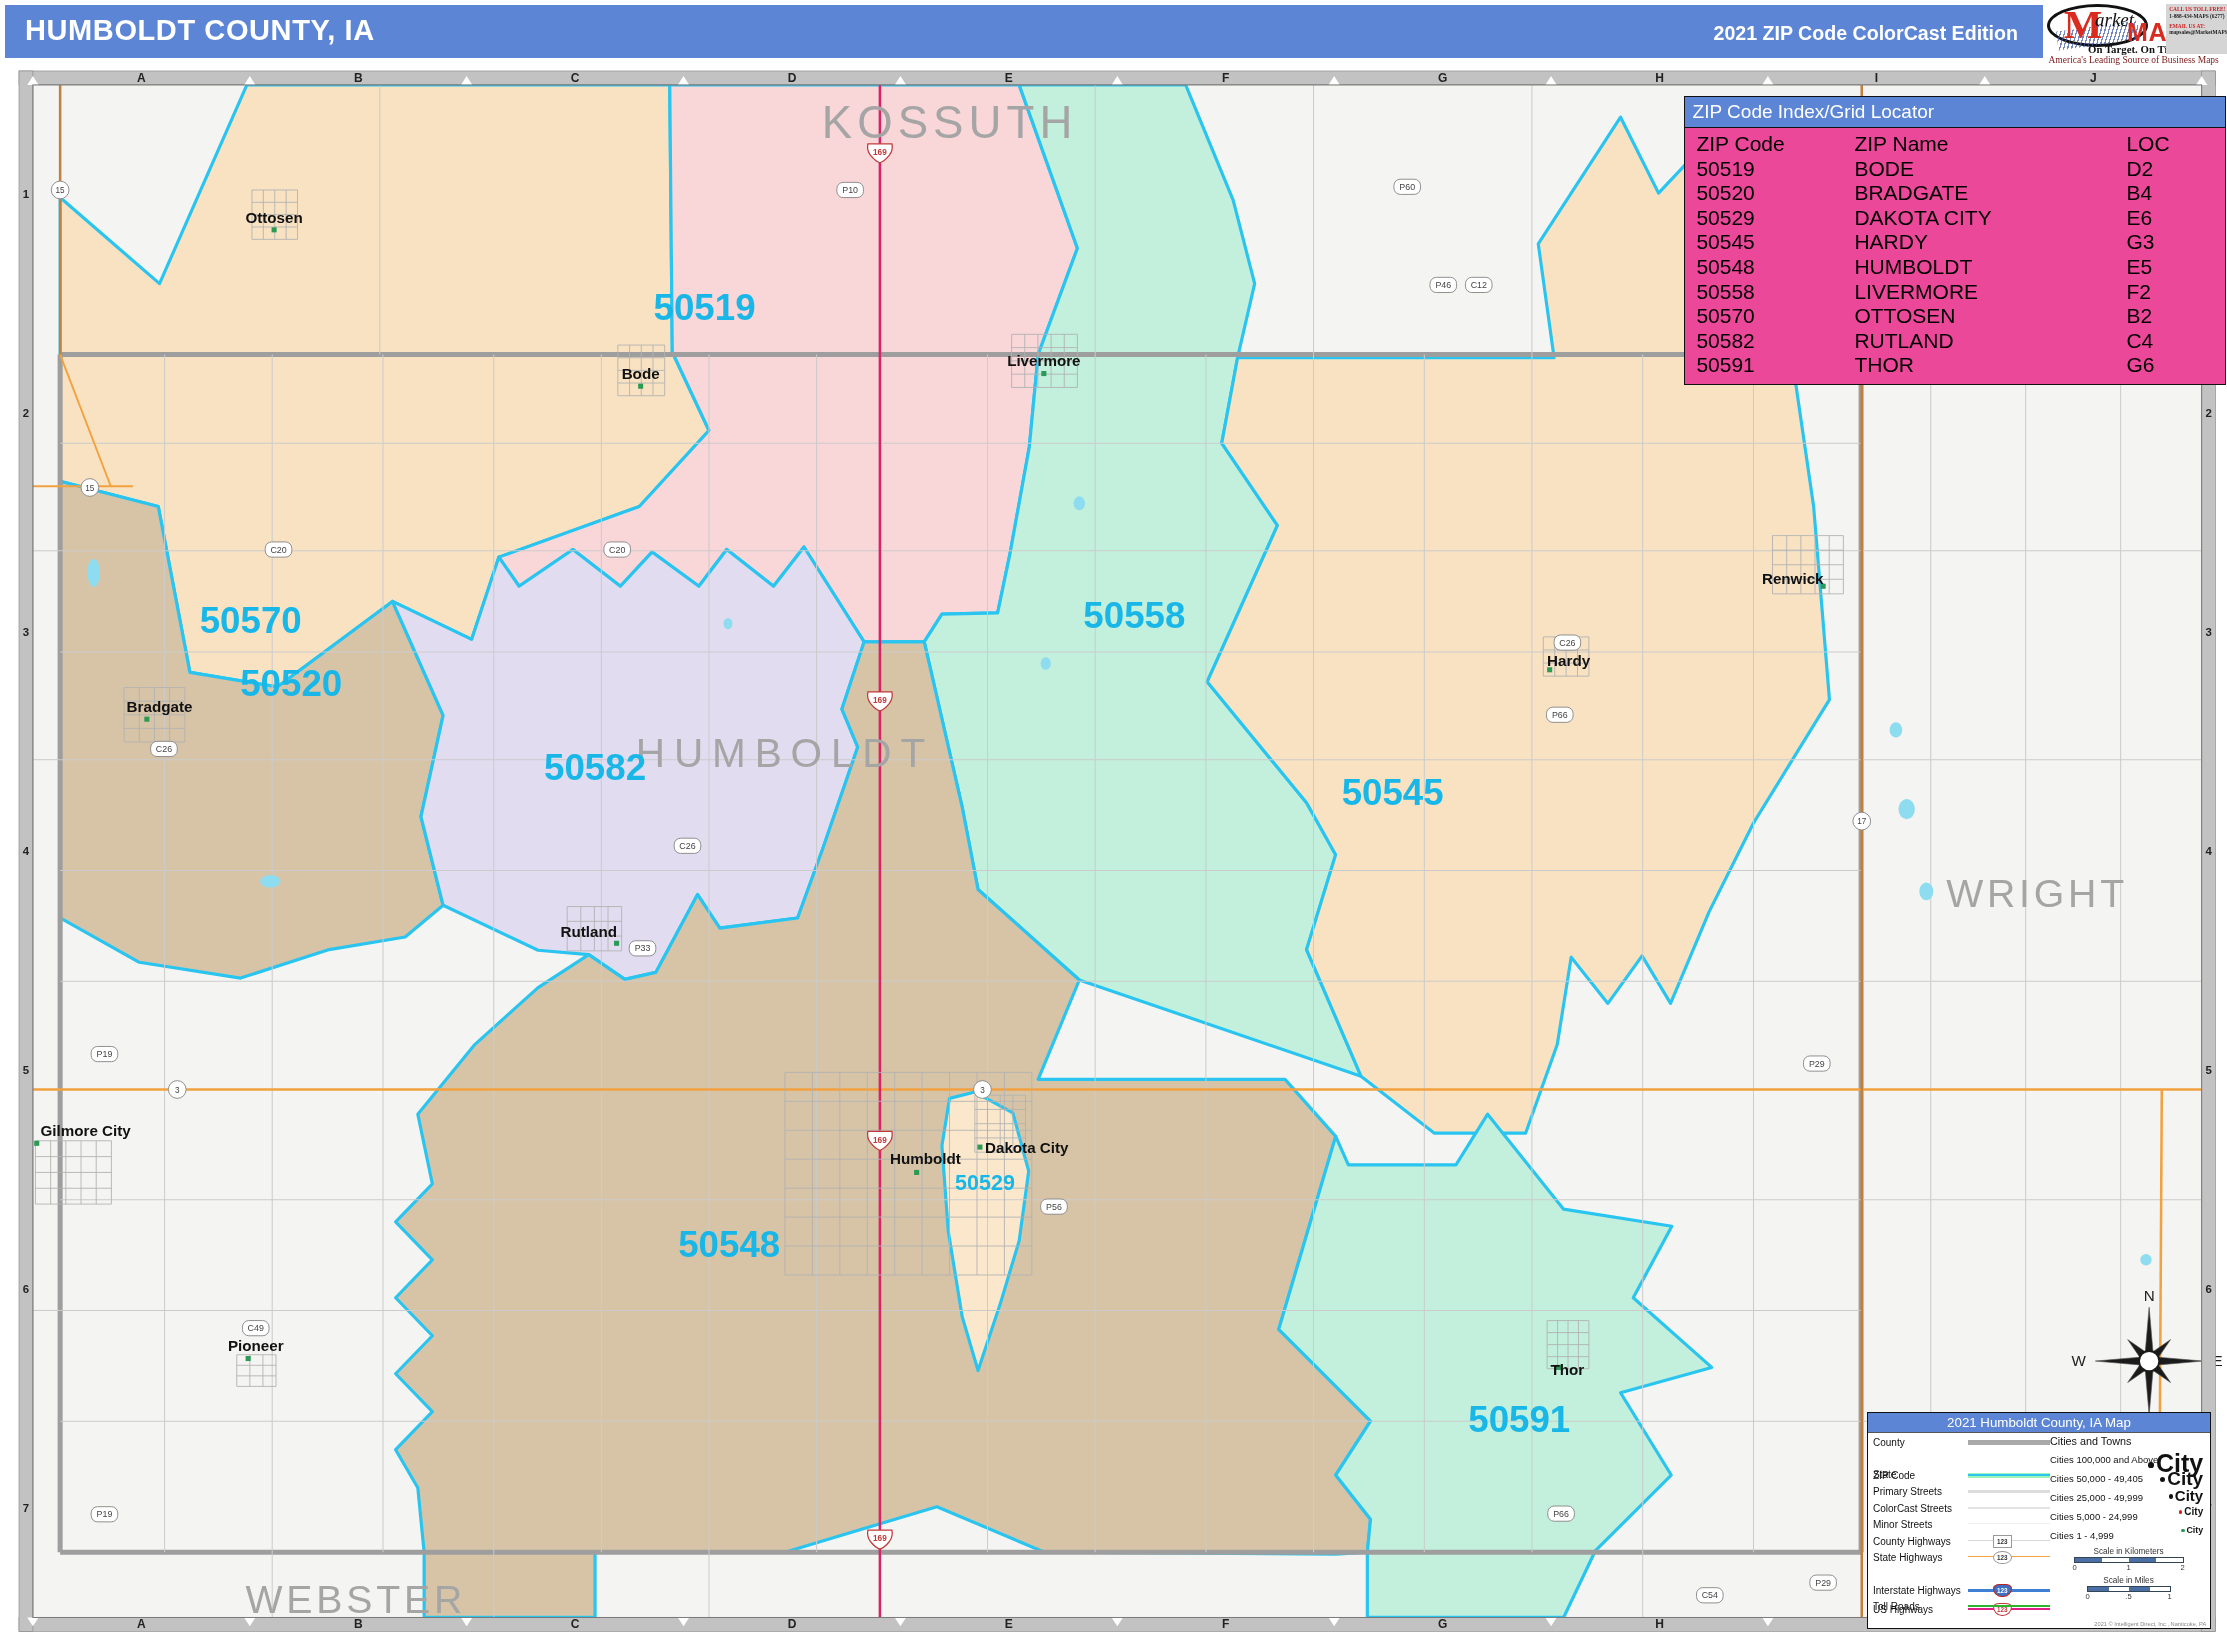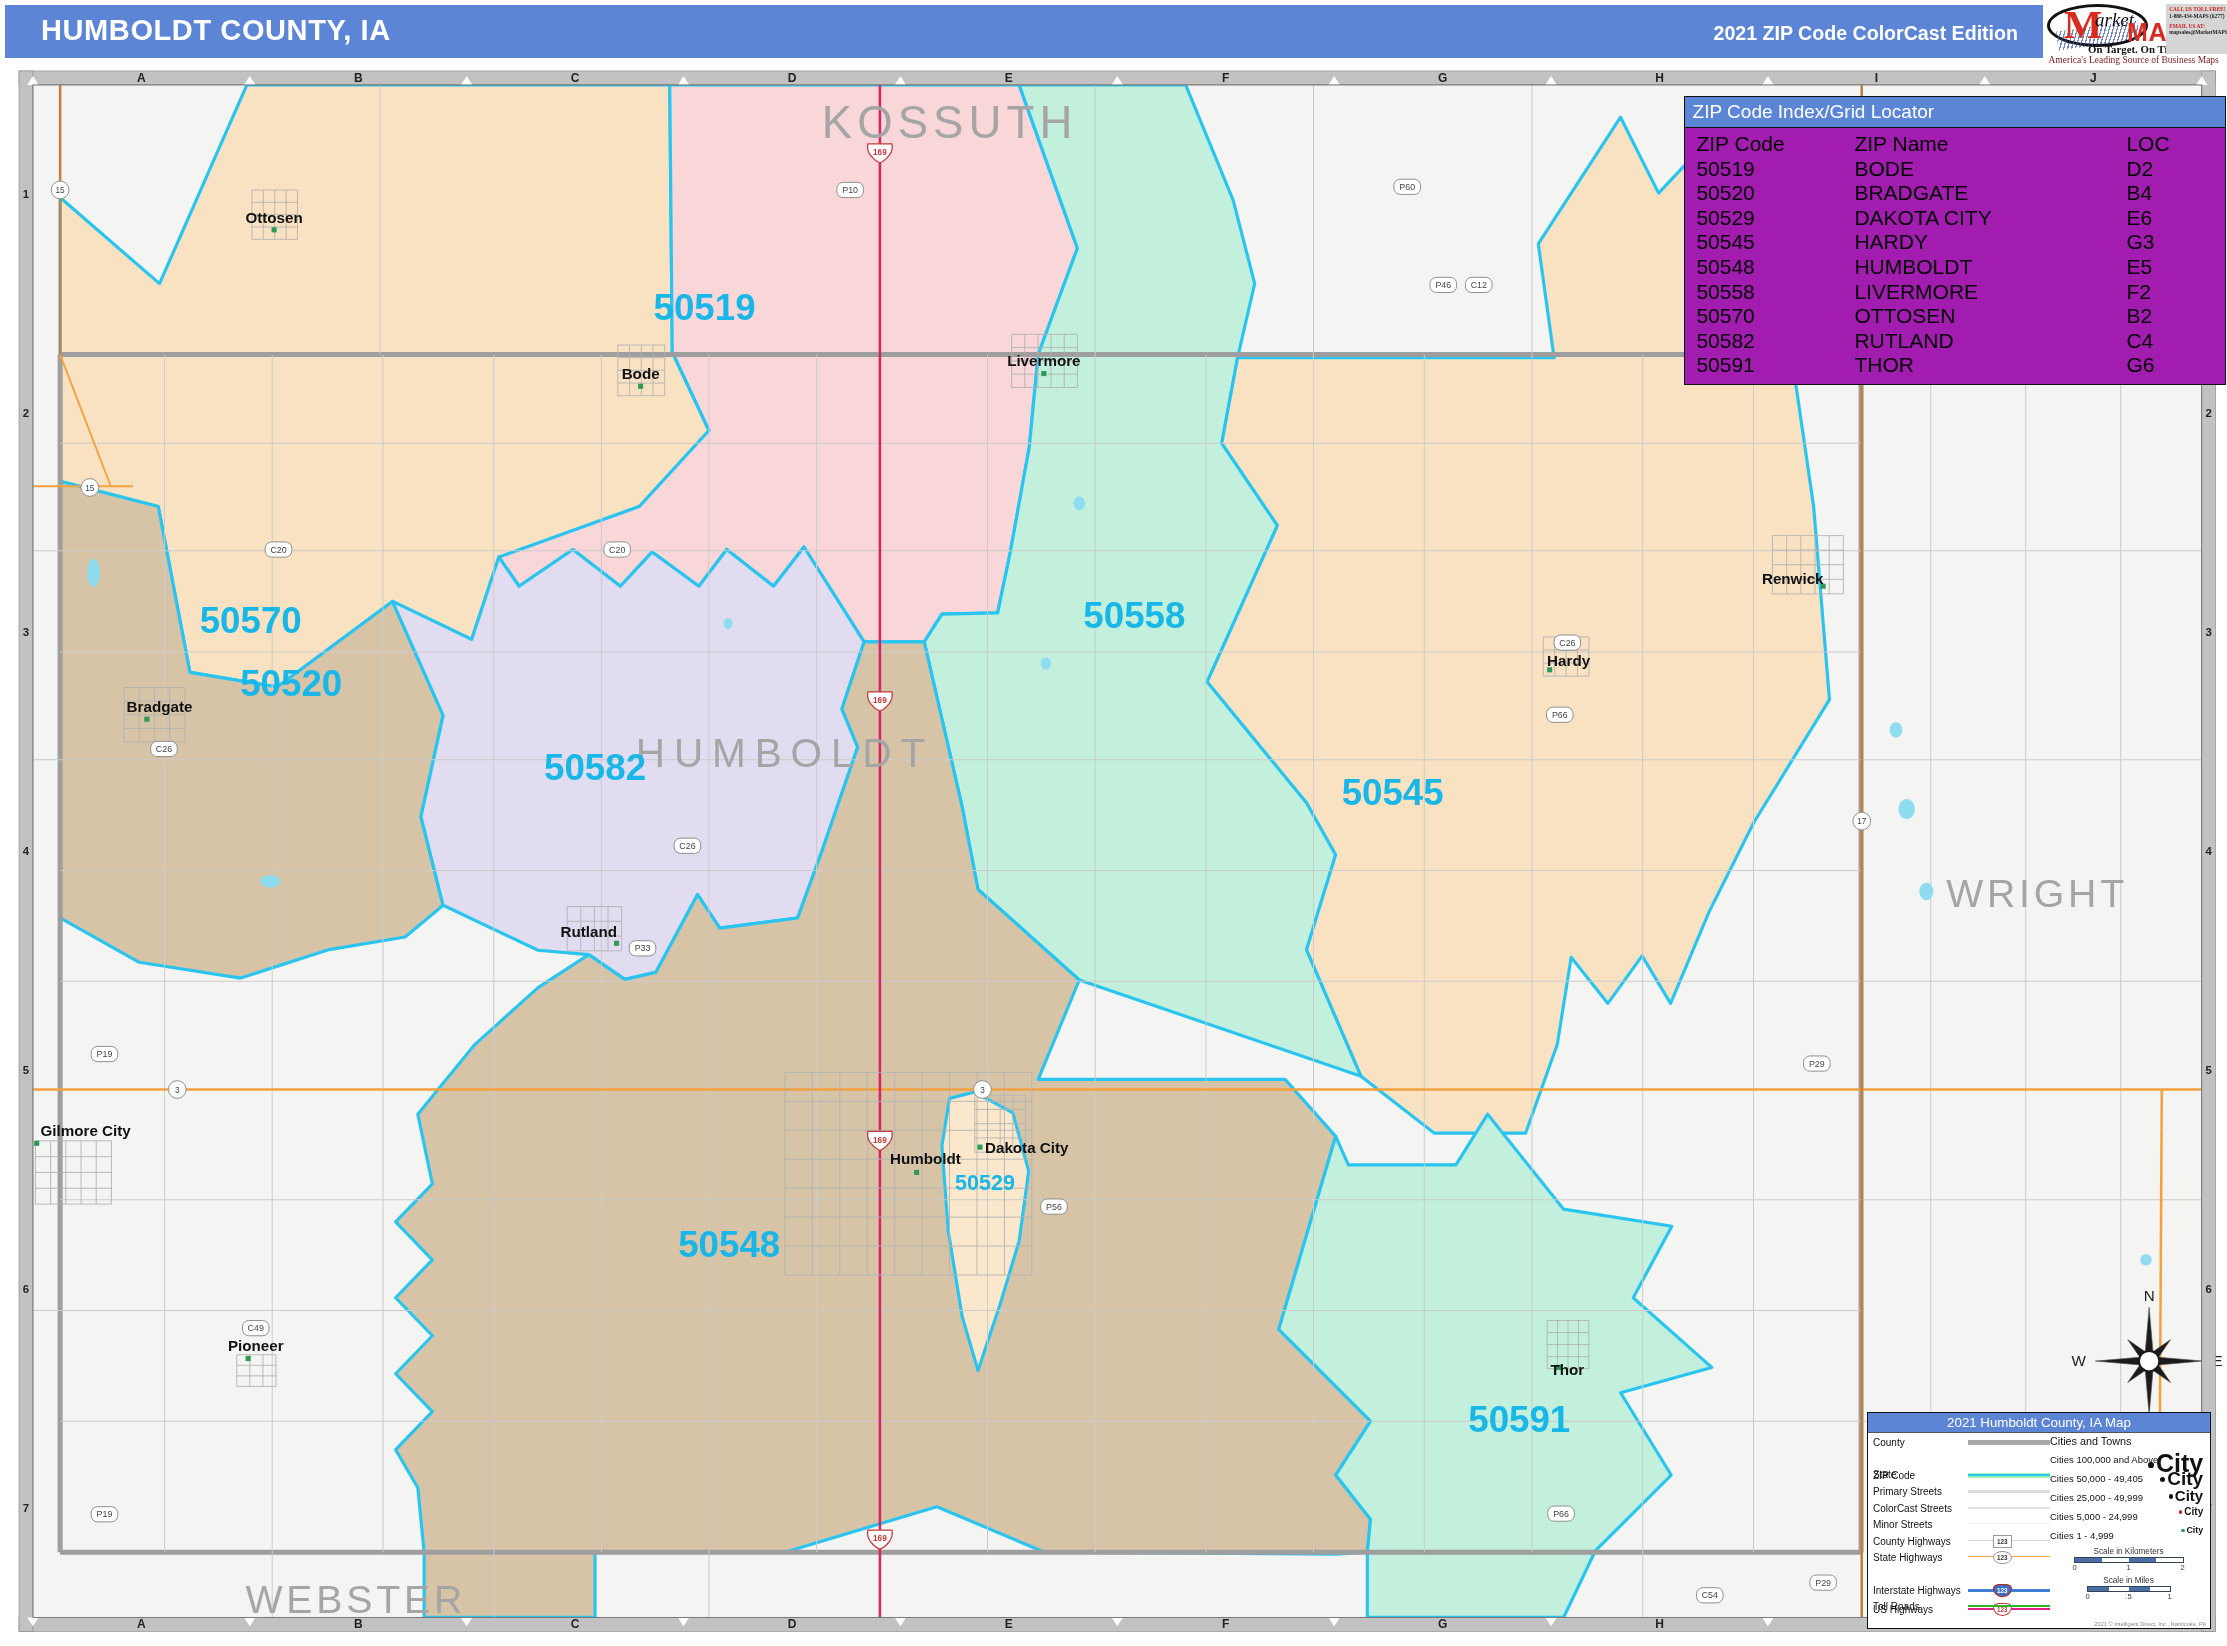--- a/index.html
+++ b/index.html
@@ -1,35 +1,35 @@
 <!DOCTYPE html>
 <html style="font-size:10px"><head>
 <meta charset="utf-8">
 <style>
   html,body{margin:0;padding:0;background:#fff;font-family:"Liberation Sans",sans-serif;}
   #page{position:relative;width:2227px;height:1646px;background:#fff;overflow:hidden;}
   
   #banner{position:absolute;left:5px;top:5px;width:2038px;height:53px;background:#5c86d5;}
-  #banner .title{position:absolute;left:36px;top:8.9px;font-size:29px;font-weight:bold;color:#fff;letter-spacing:0.6px;}
+  #banner .title{position:absolute;left:20px;top:8.9px;font-size:29px;font-weight:bold;color:#fff;letter-spacing:0.6px;}
   #banner .edition{position:absolute;right:25px;top:16.5px;font-size:19.6px;font-weight:bold;color:#fff;}
   
   #logo{position:absolute;left:2046px;top:1.3px;width:180px;height:66px;background:#fff;font-family:"Liberation Serif",serif;}
   #logo .ellipse{position:absolute;left:1.3px;top:2.5px;width:95px;height:37px;border:3.8px solid #111;border-radius:50%;}
   #logo .bigM{position:absolute;left:17.7px;top:-1.3px;font-size:41px;font-weight:bold;color:#d92b1f;font-family:"Liberation Serif",serif;}
   #logo .arket{position:absolute;left:49px;top:7.6px;font-size:19px;font-style:italic;color:#111;}
   #logo .maps{position:absolute;left:81px;top:16.5px;font-size:25px;font-weight:bold;color:#d92b1f;font-family:"Liberation Sans",sans-serif;letter-spacing:0.6px;}
   #logo .scribble{position:absolute;left:11.4px;top:25px;width:82px;height:19px;
      background:repeating-linear-gradient(115deg,#3a55a4 0 1.3px,transparent 1.3px 3.8px);opacity:.7;transform:rotate(-8deg);}
   #logo .tagline{position:absolute;left:42px;top:42px;font-size:10.8px;font-weight:bold;color:#111;}
   #logo .subtitle{position:absolute;left:2.5px;top:54px;font-size:9.5px;color:#7a1a1a;white-space:nowrap;}
   #logo .contact{position:absolute;left:120px;top:2.5px;width:58px;height:46px;background:#d5d5d5;padding:2.5px 1.9px 1.3px 3.2px;}
   #logo .contact div{font-size:5.4px;font-weight:bold;color:#222;line-height:6.3px;}
   #logo .contact .red{color:#c22;}
   
-  #zipTable{position:absolute;left:1684px;top:96px;width:540px;background:#a21caf;border:1.9px solid #111;}
+  #zipTable{position:absolute;left:1684px;top:96px;width:540px;background:#ec4899;border:1.9px solid #111;}
   #zipTable .hd{background:#5c86d5;color:#fff;font-size:19px;padding:3.8px 6.3px 3.8px 7.6px;border-bottom:1.3px solid #111;}
   #zipTable table{border-collapse:collapse;margin:3.8px 0 6.3px 11.4px;}
   #zipTable td{font-size:21px;color:#000;padding:0.6px 0;line-height:23.4px;}
   #zipTable td.c1{width:158px;} #zipTable td.c2{width:272px;} #zipTable td.c3{width:89px;}
   
   #legend{position:absolute;left:1867px;top:1412px;width:342px;height:215px;background:#fff;border:1.9px solid #111;}
   #legend .hd{background:#5c86d5;color:#fff;font-size:13.3px;text-align:center;padding:1.9px 0;border-bottom:1.3px solid #555;}
   #legend .cols{position:relative;width:100%;height:190px;}
   #legend .lrow{position:absolute;left:5px;height:15px;}
   #legend .llabel{font-size:10px;color:#111;}

